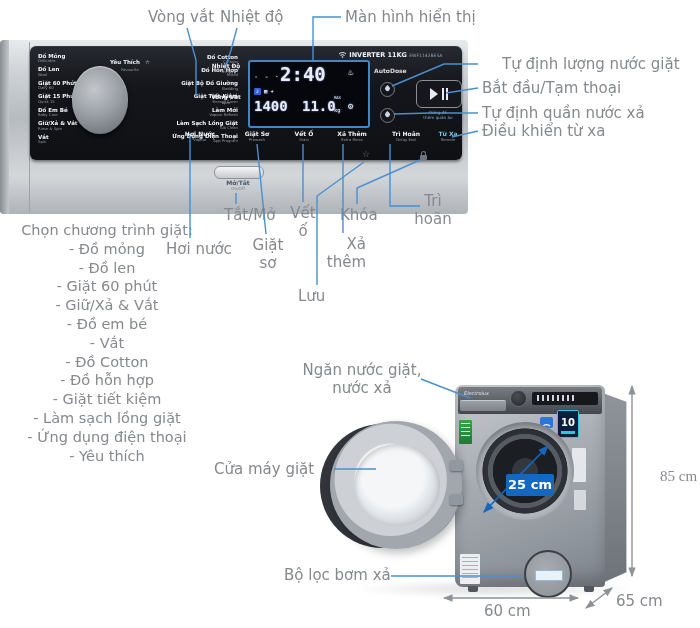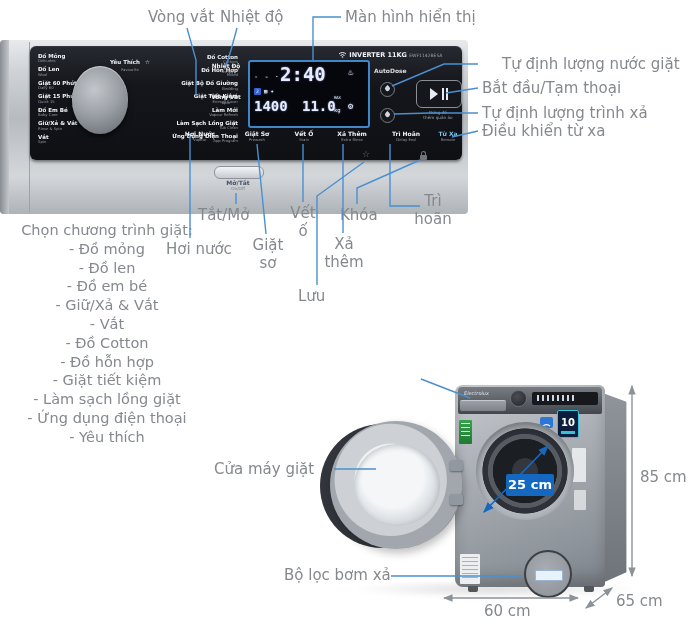--- a/index.html
+++ b/index.html
@@ -217,41 +217,42 @@
   </div>
 
   <span class="abs" style="left:362px;top:149px;color:#6f757c;font-size:9px;">☆</span>
   <span class="lockIcon" style="left:420px;top:155px;"></span>
 
   <div class="co" style="left:148px;top:8px;" data-bind="callouts.spin_knob">Vòng vắt</div>
   <div class="co" style="left:220px;top:8px;" data-bind="callouts.temp">Nhiệt độ</div>
   <div class="co" style="left:345px;top:8px;" data-bind="callouts.display">Màn hình hiển thị</div>
   <div class="co" style="left:502px;top:55px;" data-bind="callouts.autodose_wash">Tự định lượng nước giặt</div>
   <div class="co" style="left:482px;top:79px;" data-bind="callouts.start_pause">Bắt đầu/Tạm thoại</div>
-  <div class="co" style="left:482px;top:104px;" data-bind="callouts.autodose_rinse">Tự định lượng trình xả</div>
+  <div class="co" style="left:482px;top:104px;" data-bind="callouts.autodose_rinse">Tự định quần nước xả</div>
   <div class="co" style="left:482px;top:122px;" data-bind="callouts.remote">Điều khiển từ xa</div>
-  <div class="co" style="left:198px;top:206px;" data-bind="callouts.power">Tắt/Mở</div>
+  <div class="co" style="left:224px;top:206px;" data-bind="callouts.power">Tắt/Mở</div>
   <div class="co" style="left:166px;top:240px;" data-bind="callouts.steam">Hơi nước</div>
   <div class="co ctr" style="left:246px;top:236px;width:44px;" data-bind="callouts.prewash">Giặt
 sơ</div>
   <div class="co ctr" style="left:286px;top:204px;width:34px;" data-bind="callouts.stain">Vết
 ố</div>
-  <div class="co ctr" style="left:322px;top:235px;width:44px;" data-bind="callouts.extra_rinse">Xả
+  <div class="co ctr" style="left:322px;top:235px;width:44px;text-align:right;" data-bind="callouts.extra_rinse">Xả
 thêm</div>
   <div class="co" style="left:298px;top:287px;" data-bind="callouts.save">Lưu</div>
   <div class="co" style="left:340px;top:206px;" data-bind="callouts.lock">Khóa</div>
   <div class="co ctr" style="left:408px;top:192px;width:50px;" data-bind="callouts.delay">Trì
 hoãn</div>
 
   <div class="abs ctr" style="left:4px;top:221px;width:206px;color:#85898e;font-size:14.5px;line-height:18.8px;">
     <div data-bind="program_list.title">Chọn chương trình giặt:</div>
     <div data-bind="program_list.items.0">- Đồ mỏng</div>
     <div data-bind="program_list.items.1">- Đồ len</div>
+    <div data-bind="program_list.items.2">- Giặt 60 phút</div>
+    <div data-bind="program_list.items.5">- Giữ/Xả &amp; Vắt</div>
     <div data-bind="program_list.items.4">- Đồ em bé</div>
-    <div data-bind="program_list.items.5">- Giữ/Xả &amp; Vắt</div>
     <div data-bind="program_list.items.6">- Vắt</div>
     <div data-bind="program_list.items.7">- Đồ Cotton</div>
     <div data-bind="program_list.items.8">- Đồ hỗn hợp</div>
     <div data-bind="program_list.items.10">- Giặt tiết kiệm</div>
     <div data-bind="program_list.items.12">- Làm sạch lồng giặt</div>
     <div data-bind="program_list.items.13">- Ứng dụng điện thoại</div>
     <div data-bind="program_list.items.14">- Yêu thích</div>
   </div>
 
   <div class="abs" style="left:350px;top:580px;width:290px;height:18px;background:radial-gradient(ellipse at center,rgba(0,0,0,.14),rgba(0,0,0,0) 70%);filter:blur(2px);"></div>
@@ -294,24 +295,26 @@
   <div class="abs" style="left:354px;top:444px;width:86px;height:82px;border-radius:50%;background:radial-gradient(circle at 45% 40%,#f4f6f8 0 45%,#d3d8dd 70%,#bcc1c7 100%);box-shadow:inset 0 2px 6px rgba(0,0,0,.2);"></div>
   <div class="abs" style="left:450px;top:460px;width:13px;height:11px;background:#9298a0;border-radius:2px;box-shadow:0 1px 2px rgba(0,0,0,.4);"></div>
   <div class="abs" style="left:450px;top:494px;width:13px;height:11px;background:#9298a0;border-radius:2px;box-shadow:0 1px 2px rgba(0,0,0,.4);"></div>
 
   <div class="abs" style="left:524px;top:550px;width:44px;height:44px;border-radius:50%;border:2px solid #3c4045;background:radial-gradient(circle at 45% 40%,#a8adb3,#8a9097);">
     <div class="abs" style="left:9px;top:18px;width:26px;height:9px;background:#e9f1fb;border:1px solid #9bb6d4;border-radius:1px;"></div>
   </div>
   <div class="abs" style="left:468px;top:586px;width:10px;height:6px;background:#53575c;border-radius:0 0 2px 2px;"></div>
   <div class="abs" style="left:584px;top:586px;width:10px;height:6px;background:#53575c;border-radius:0 0 2px 2px;"></div>
 
+  <div class="co ctr" style="left:298px;top:361px;width:128px;" data-bind="machine.labels.drawer">Ngăn nước giặt,
+nước xả</div>
   <div class="co" style="left:214px;top:460px;" data-bind="machine.labels.door">Cửa máy giặt</div>
   <div class="co" style="left:284px;top:566px;" data-bind="machine.labels.filter">Bộ lọc bơm xả</div>
   <div class="badge25" data-bind="machine.dimensions.drum">25 cm</div>
-  <div class="dim" style="left:640px;top:468px;" data-bind="machine.dimensions.height">85 cm</div>
+  <div class="dim" style="left:660px;top:468px;font-family:Liberation Serif, serif;" data-bind="machine.dimensions.height">85 cm</div>
   <div class="dim" style="left:484px;top:602px;" data-bind="machine.dimensions.width">60 cm</div>
   <div class="dim" style="left:616px;top:592px;" data-bind="machine.dimensions.depth">65 cm</div>
 
   <svg class="lines" width="700" height="628" viewBox="0 0 700 628">
     <defs>
       <marker id="ag" viewBox="0 0 8 6" refX="7" refY="3" markerWidth="7" markerHeight="6" orient="auto-start-reverse">
         <polygon points="0,0 8,3 0,6" fill="#8d9298"></polygon>
       </marker>
       <marker id="ab" viewBox="0 0 8 6" refX="7" refY="3" markerWidth="7" markerHeight="6" orient="auto-start-reverse">
         <polygon points="0,0 8,3 0,6" fill="#1568c0"></polygon>

